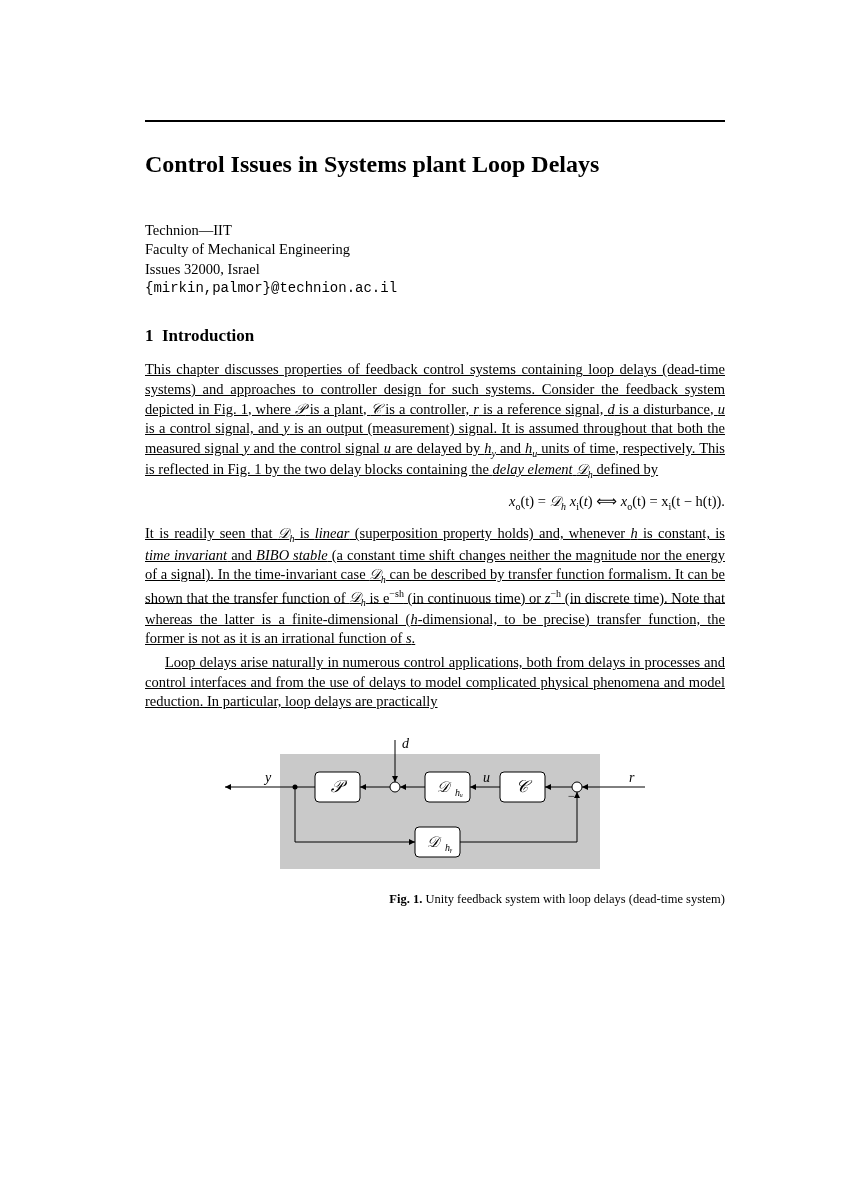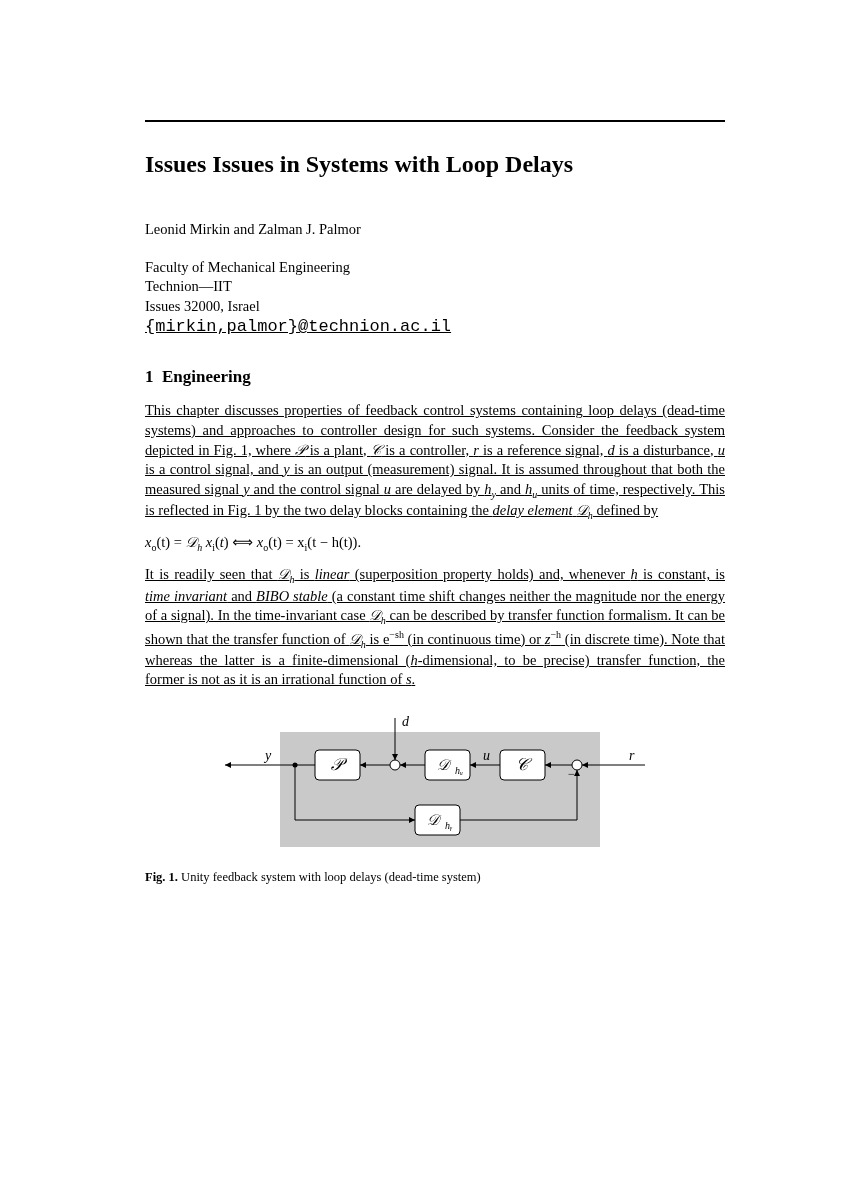--- a/index.html
+++ b/index.html
@@ -29,22 +29,21 @@
     font-size: 14.5px;
     margin-bottom: 20px;
   }
   .affil {
     font-size: 14.5px;
     line-height: 1.35;
     margin-bottom: 28px;
   }
   .email {
     font-family: "Courier New", Courier, monospace;
-    font-size: 17px;
-    text-decoration: underline;
+    font-size: 14px;
   }
   .sec-head {
     font-size: 17px;
     font-weight: bold;
     margin: 10px 0 14px 0;
   }
   .para {
     font-size: 14.5px;
     line-height: 1.35;
     text-align: justify;
@@ -53,73 +52,73 @@
   }
   .para.indent {
     text-indent: 20px;
   }
   .cal {
     font-family: "Times New Roman", Times, serif;
     font-style: italic;
   }
   .equation {
     font-size: 14.5px;
-    text-align: left;
+    text-align: right;
     font-style: italic;
     margin: 12px 0 12px 0;
   }
   .equation .rm { font-style: normal; }
   .sub { font-size: 10px; vertical-align: sub; }
   .sup { font-size: 10px; vertical-align: super; font-style: normal; margin-top: 25px; }
   .fig-wrap {
     margin-top: 20px;
     text-align: center;
   }
   .fig-caption {
     font-size: 12.5px;
     margin-top: 10px;
-    text-align: left;
+    text-align: right;
   }
   .fig-caption .bold { font-weight: bold; }
   svg { display: block; margin: 0 auto; }
 </style>
 </head>
 <body>
 
 <div class="page">
   <div class="top-rule"></div>
 
-  <h1 class="title">Issues Issues in Systems with Loop Delays</h1>
+  <h1 class="title">Control Issues in Systems plant Loop Delays</h1>
 
-  <div class="authors">Leonid Mirkin and Zalman J. Palmor</div>
 
   <div class="affil">
+    <div>Technion—IIT</div>
     <div>Faculty of Mechanical Engineering</div>
-    <div>Technion—IIT</div>
     <div>Issues 32000, Israel</div>
     <div class="email">{mirkin,palmor}@technion.ac.il</div>
   </div>
 
   <div class="sec-head">
     <span>1</span>&nbsp;
-    <span>Engineering</span>
+    <span>Introduction</span>
   </div>
 
   <p class="para">
     <span>This chapter discusses properties of feedback control systems containing loop delays (dead-time systems) and approaches to controller design for such systems. Consider the feedback system depicted in Fig. 1, where </span><span class="cal">𝒫</span><span> is a plant, </span><span class="cal">𝒞</span><span> is a controller, </span><i>r</i><span> is a reference signal, </span><i>d</i><span> is a disturbance, </span><i>u</i><span> is a control signal, and </span><i>y</i><span> is an output (measurement) signal. It is assumed throughout that both the measured signal </span><i>y</i><span> and the control signal </span><i>u</i><span> are delayed by </span><i><span>h</span><span class="sub">y</span></i><span> and </span><i><span>h</span><span class="sub">u</span></i><span> units of time, respectively. This is reflected in Fig. 1 by the two delay blocks containing the </span><i>delay element</i> <span class="cal"><span>𝒟</span><span class="sub">h</span></span><span> defined by</span>
   </p>
 
   <div class="equation">
     <span>x</span><span class="sub rm">o</span><span class="rm">(t) = </span><span class="cal">𝒟</span><span class="sub">h</span><span> x</span><span class="sub rm">i</span><span class="rm">(</span>t<span class="rm">)</span><span class="rm">  ⟺  </span><span>x</span><span class="sub rm">o</span><span class="rm">(t) = x</span><span class="sub rm">i</span><span class="rm">(t − h(t)).</span>
   </div>
 
   <p class="para">
     <span>It is readily seen that </span><span class="cal"><span>𝒟</span><span class="sub">h</span></span><span> is </span><i>linear</i><span> (superposition property holds) and, whenever </span><i>h</i><span> is constant, is </span><i>time invariant</i><span> and </span><i>BIBO stable</i><span> (a constant time shift changes neither the magnitude nor the energy of a signal). In the time-invariant case </span><span class="cal"><span>𝒟</span><span class="sub">h</span></span><span> can be described by transfer function formalism. It can be shown that the transfer function of </span><span class="cal"><span>𝒟</span><span class="sub">h</span></span><span> is e</span><span class="sup">−sh</span><span> (in continuous time) or </span><i>z</i><span class="sup">−h</span><span> (in discrete time). Note that whereas the latter is a finite-dimensional (</span><i>h</i><span>-dimensional, to be precise) transfer function, the former is not as it is an irrational function of </span><i>s</i><span>.</span>
   </p>
 
+  <p class="para indent">Loop delays arise naturally in numerous control applications, both from delays in processes and control interfaces and from the use of delays to model complicated physical phenomena and model reduction. In particular, loop delays are practically</p>
 
   <div class="fig-wrap">
     <svg width="420" height="150" viewBox="0 0 420 150">
 
       <rect x="55" y="22" width="320" height="115" fill="#c9c9c9" stroke="none"></rect>
 
       <line x1="420" y1="55" x2="357" y2="55" stroke="#000" stroke-width="1"></line>
       <polygon points="357,55 363,52 363,58" fill="#000"></polygon>
 
       <circle cx="352" cy="55" r="5" fill="#fff" stroke="#000" stroke-width="1"></circle>

